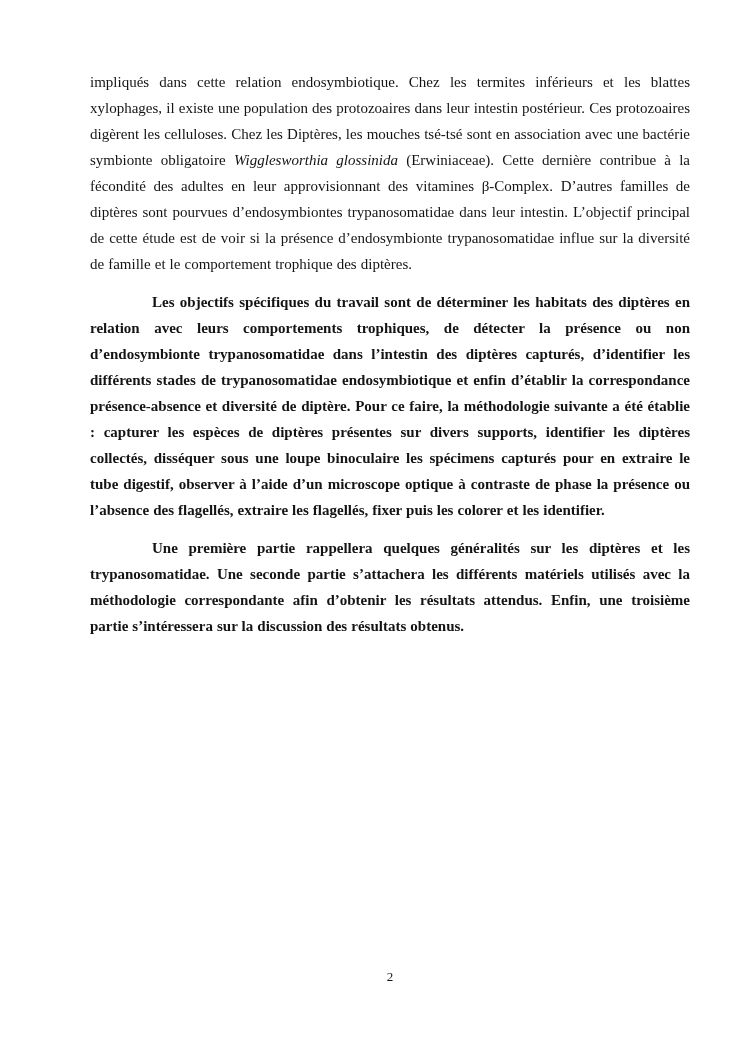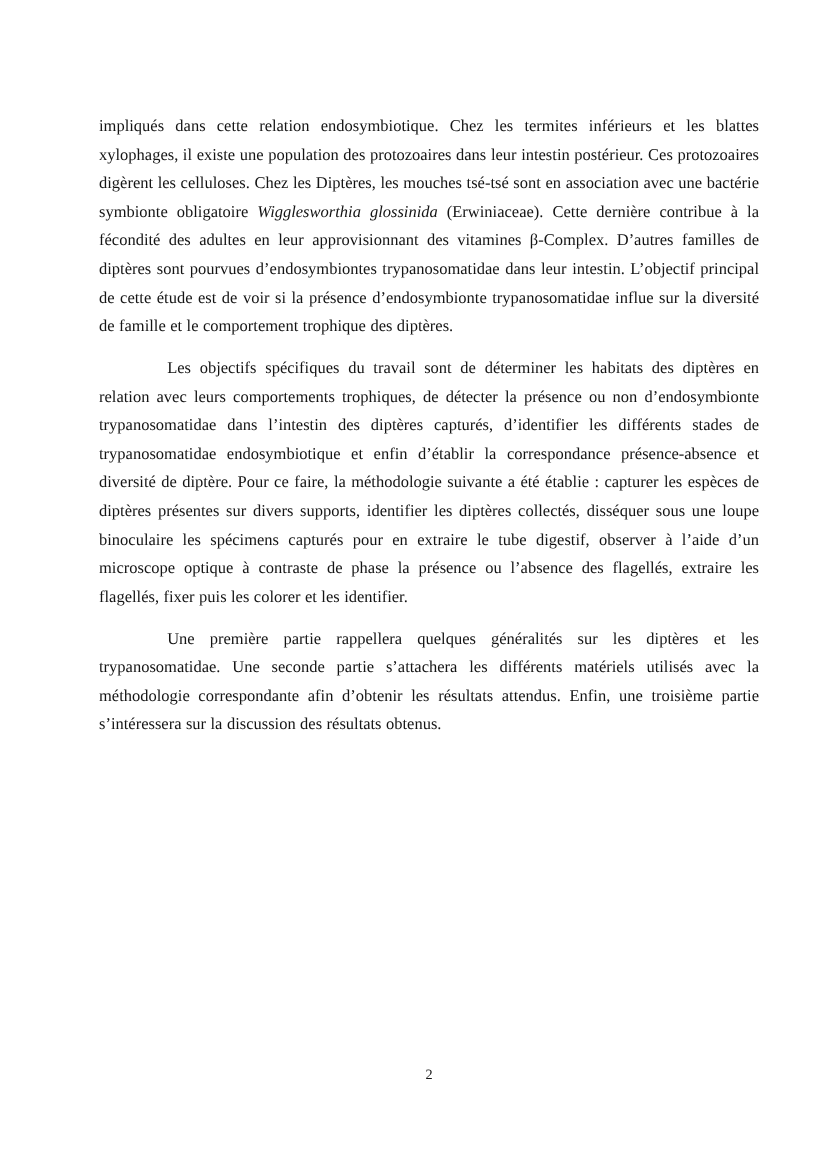--- a/index.html
+++ b/index.html
@@ -12,32 +12,33 @@
     width: 745px;
     height: 1053px;
     background: #ffffff;
     font-family: "Liberation Serif", "DejaVu Serif", serif;
     color: #141414;
     overflow: hidden;
   }
   .content {
     position: absolute;
     left: 90px;
-    top: 102px;
+    top: 69px;
     width: 600px;
   }
   .para {
     font-size: 15px;
     line-height: 26px;
     text-align: justify;
     margin: 0 0 12px 0;
     word-spacing: 0.02em;
   }
   .para.indented {
     text-indent: 62px;
+    font-weight: bold;
   }
   .seg-italic {
     font-style: italic;
   }
   .footer {
     position: absolute;
     left: 90px;
     top: 969px;
     width: 600px;
     text-align: center;

